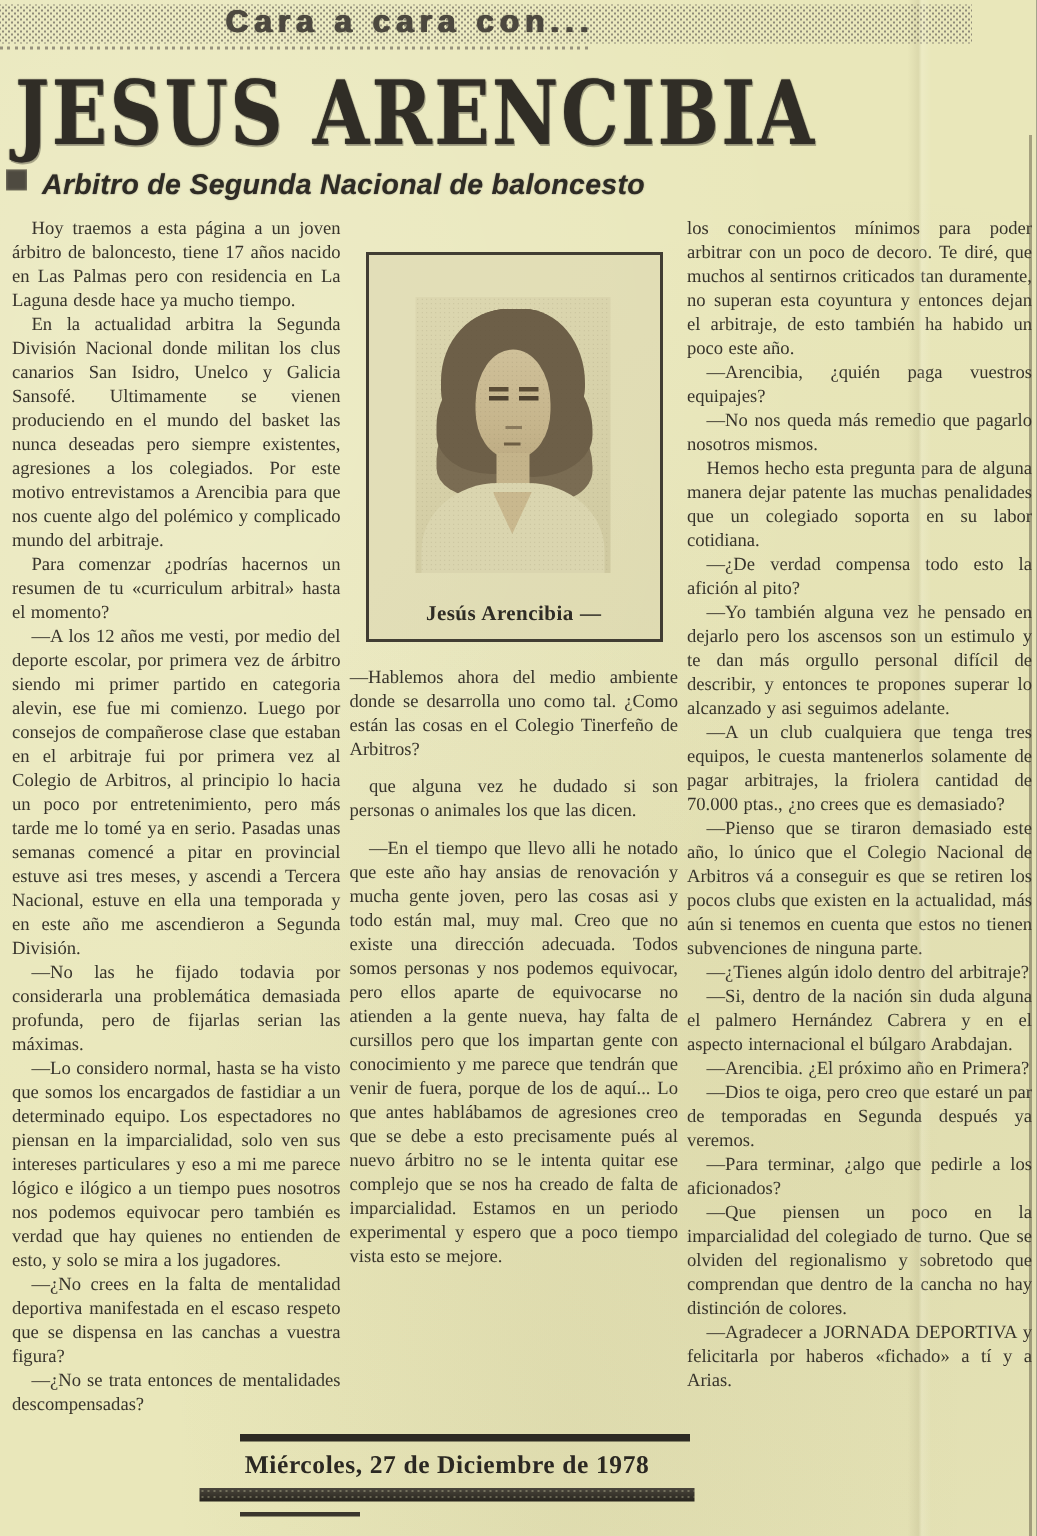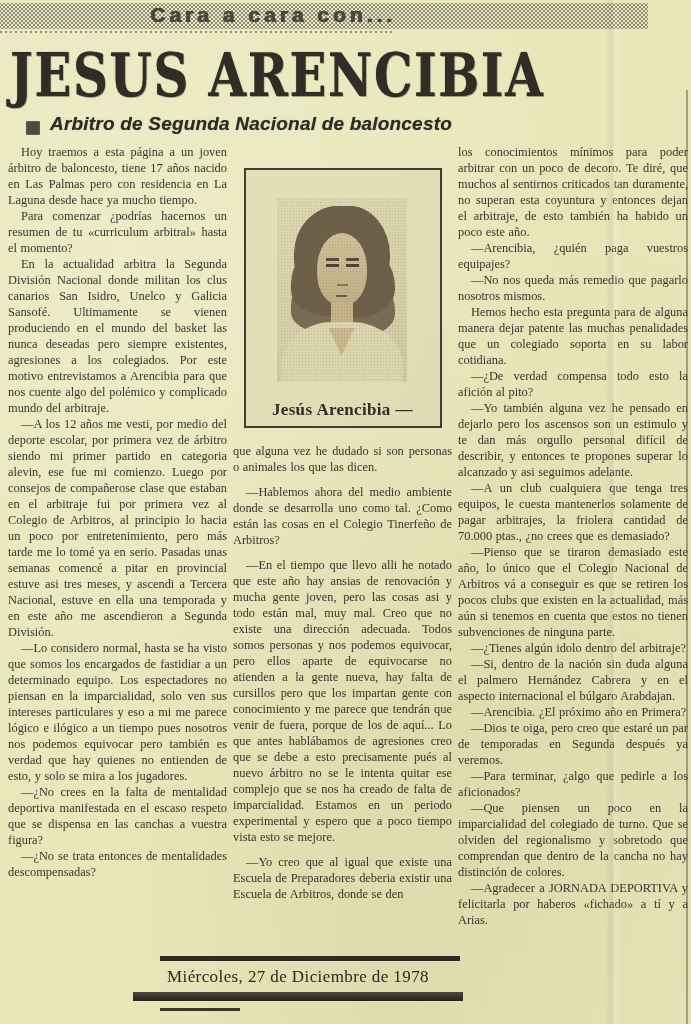--- a/index.html
+++ b/index.html
@@ -42,21 +42,21 @@
   }
   
   .headline{
     position:absolute;top:46px;left:10px;
     font-family:"DejaVu Serif", serif;font-weight:bold;
     font-size:59px;line-height:1;letter-spacing:2px;color:#302d26;
     transform:scaleX(0.82);transform-origin:left center;white-space:nowrap;
     text-shadow:0 0 1px rgba(48,45,38,0.9), 1px 1px 0 rgba(48,45,38,0.35);
   }
   .subhead{
-    position:absolute;top:113px;left:26px;display:flex;align-items:flex-end;gap:10px;
+    position:absolute;top:113px;left:4px;display:flex;align-items:flex-start;gap:10px;
   }
   .subhead-square{width:14px;height:14px;background:#4e4a40;
     box-shadow:inset 0 0 2px rgba(233,231,186,0.5);}
   .subhead-text{
     font-family:"Liberation Sans", sans-serif;font-weight:bold;font-style:italic;
     font-size:19px;color:#2e2b25;letter-spacing:0.2px;white-space:nowrap;
     text-shadow:0 0 1px rgba(46,43,37,0.6);
   }
   
   .main{position:absolute;top:144px;left:8px;display:flex;}
@@ -109,27 +109,27 @@
   .shoulders{
     position:absolute;bottom:0;left:4px;width:122px;height:60px;background:#dad5af;
     border-radius:42% 42% 0 0/75% 75% 0 0;
   }
   .vneck{
     position:absolute;bottom:26px;left:52px;width:26px;height:28px;background:#c9b88e;
     clip-path:polygon(0 0,100% 0,50% 100%);
   }
   .photo-caption{
     position:absolute;bottom:8px;left:0;right:0;text-align:center;
-    font-weight:bold;font-size:17px;letter-spacing:0.3px;color:#2f2c25;
+    font-weight:bold;font-size:14px;letter-spacing:0.3px;color:#2f2c25;
   }
   
   .footer{position:absolute;left:133px;top:956px;width:330px;}
   .footer-rule-top{height:5px;width:300px;margin-left:27px;background:var(--rule-dark);}
   .footer-date{
-    text-align:center;font-weight:normal;font-size:17px;letter-spacing:0.4px;
+    text-align:center;font-weight:bold;font-size:17px;letter-spacing:0.4px;
     padding:6px 0 5px 0;color:#2b2822;white-space:nowrap;
   }
   .footer-rule-bottom{
     height:9px;
     background-image:
       radial-gradient(rgba(233,231,186,0.30) 20%, transparent 24%),
       linear-gradient(#4a463c,#27241d);
     background-size:4px 4px,100% 100%;
   }
   .footer-tick{width:80px;height:3px;margin:7px 0 0 27px;background:#3a362d;}
@@ -156,46 +156,46 @@
   <div class="headline">JESUS ARENCIBIA</div>
 
   <div class="subhead">
     <span class="subhead-square"></span>
     <span class="subhead-text">Arbitro de Segunda Nacional de baloncesto</span>
   </div>
 
   <div class="main">
     <div class="col col-1">
         <p>Hoy traemos a esta página a un joven árbitro de baloncesto, tiene 17 años nacido en Las Palmas pero con residencia en La Laguna desde hace ya mucho tiempo.</p>
+        <p>En la actualidad arbitra la Segunda División Nacional donde militan los clus canarios San Isidro, Unelco y Galicia Sansofé. Ultimamente se vienen produciendo en el mundo del basket las nunca deseadas pero siempre existentes, agresiones a los colegiados. Por este motivo entrevistamos a Arencibia para que nos cuente algo del polémico y complicado mundo del arbitraje.</p>
         <p>Para comenzar ¿podrías hacernos un resumen de tu «curriculum arbitral» hasta el momento?</p>
-        <p>En la actualidad arbitra la Segunda División Nacional donde militan los clus canarios San Isidro, Unelco y Galicia Sansofé. Ultimamente se vienen produciendo en el mundo del basket las nunca deseadas pero siempre existentes, agresiones a los colegiados. Por este motivo entrevistamos a Arencibia para que nos cuente algo del polémico y complicado mundo del arbitraje.</p>
         <p>—A los 12 años me vesti, por medio del deporte escolar, por primera vez de árbitro siendo mi primer partido en categoria alevin, ese fue mi comienzo. Luego por consejos de compañerose clase que estaban en el arbitraje fui por primera vez al Colegio de Arbitros, al principio lo hacia un poco por entretenimiento, pero más tarde me lo tomé ya en serio. Pasadas unas semanas comencé a pitar en provincial estuve asi tres meses, y ascendi a Tercera Nacional, estuve en ella una temporada y en este año me ascendieron a Segunda División.</p>
+        <p>—No las he fijado todavia por considerarla una problemática demasiada profunda, pero de fijarlas serian las máximas.</p>
         <p>—Lo considero normal, hasta se ha visto que somos los encargados de fastidiar a un determinado equipo. Los espectadores no piensan en la imparcialidad, solo ven sus intereses particulares y eso a mi me parece lógico e ilógico a un tiempo pues nosotros nos podemos equivocar pero también es verdad que hay quienes no entienden de esto, y solo se mira a los jugadores.</p>
         <p>—¿No crees en la falta de mentalidad deportiva manifestada en el escaso respeto que se dispensa en las canchas a vuestra figura?</p>
         <p>—¿No se trata entonces de mentalidades descompensadas?</p>
       </div>
 
     <div class="col col-2">
       <div class="photo-frame">
         <div class="photo-img">
           <div class="hair"></div>
           <div class="face"></div>
           <div class="eyes"></div>
           <div class="nose-mouth"></div>
           <div class="neck"></div>
           <div class="shoulders"></div>
           <div class="vneck"></div>
         </div>
         <div class="photo-caption">Jesús Arencibia —</div>
       </div>
       <div class="coltext">
+          <p>—Hablemos ahora del medio ambiente donde se desarrolla uno como tal. ¿Como están las cosas en el Colegio Tinerfeño de Arbitros?</p>
           <p>que alguna vez he dudado si son personas o animales los que las dicen.</p>
-          <p>—Hablemos ahora del medio ambiente donde se desarrolla uno como tal. ¿Como están las cosas en el Colegio Tinerfeño de Arbitros?</p>
           <p>—En el tiempo que llevo alli he notado que este año hay ansias de renovación y mucha gente joven, pero las cosas asi y todo están mal, muy mal. Creo que no existe una dirección adecuada. Todos somos personas y nos podemos equivocar, pero ellos aparte de equivocarse no atienden a la gente nueva, hay falta de cursillos pero que los impartan gente con conocimiento y me parece que tendrán que venir de fuera, porque de los de aquí... Lo que antes hablábamos de agresiones creo que se debe a esto precisamente pués al nuevo árbitro no se le intenta quitar ese complejo que se nos ha creado de falta de imparcialidad. Estamos en un periodo experimental y espero que a poco tiempo vista esto se mejore.</p>
-          <p>—Yo creo que al igual que existe una Escuela de Preparadores deberia existir una Escuela de Arbitros, donde se den</p>
         </div>
     </div>
 
     <div class="col col-3">
         <p>los conocimientos mínimos para poder arbitrar con un poco de decoro. Te diré, que muchos al sentirnos criticados tan duramente, no superan esta coyuntura y entonces dejan el arbitraje, de esto también ha habido un poco este año.</p>
         <p>—Arencibia, ¿quién paga vuestros equipajes?</p>
         <p>—No nos queda más remedio que pagarlo nosotros mismos.</p>
         <p>Hemos hecho esta pregunta para de alguna manera dejar patente las muchas penalidades que un colegiado soporta en su labor cotidiana.</p>
         <p>—¿De verdad compensa todo esto la afición al pito?</p>
         <p>—Yo también alguna vez he pensado en dejarlo pero los ascensos son un estimulo y te dan más orgullo personal difícil de describir, y entonces te propones superar lo alcanzado y asi seguimos adelante.</p>

